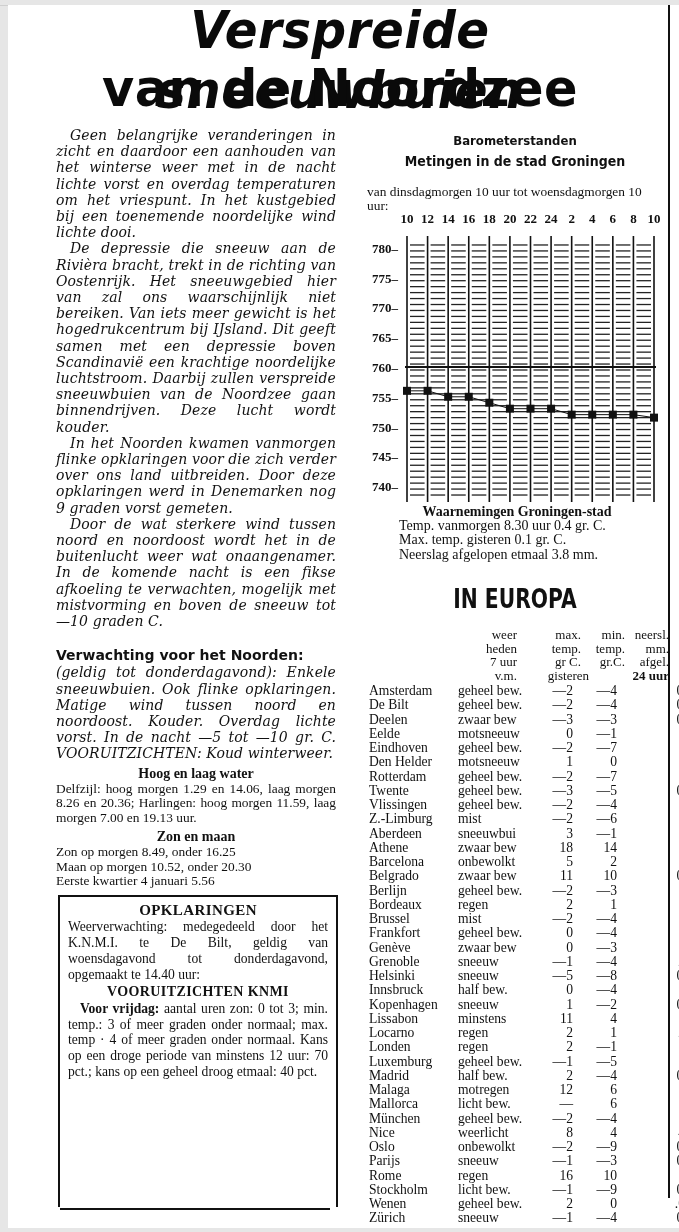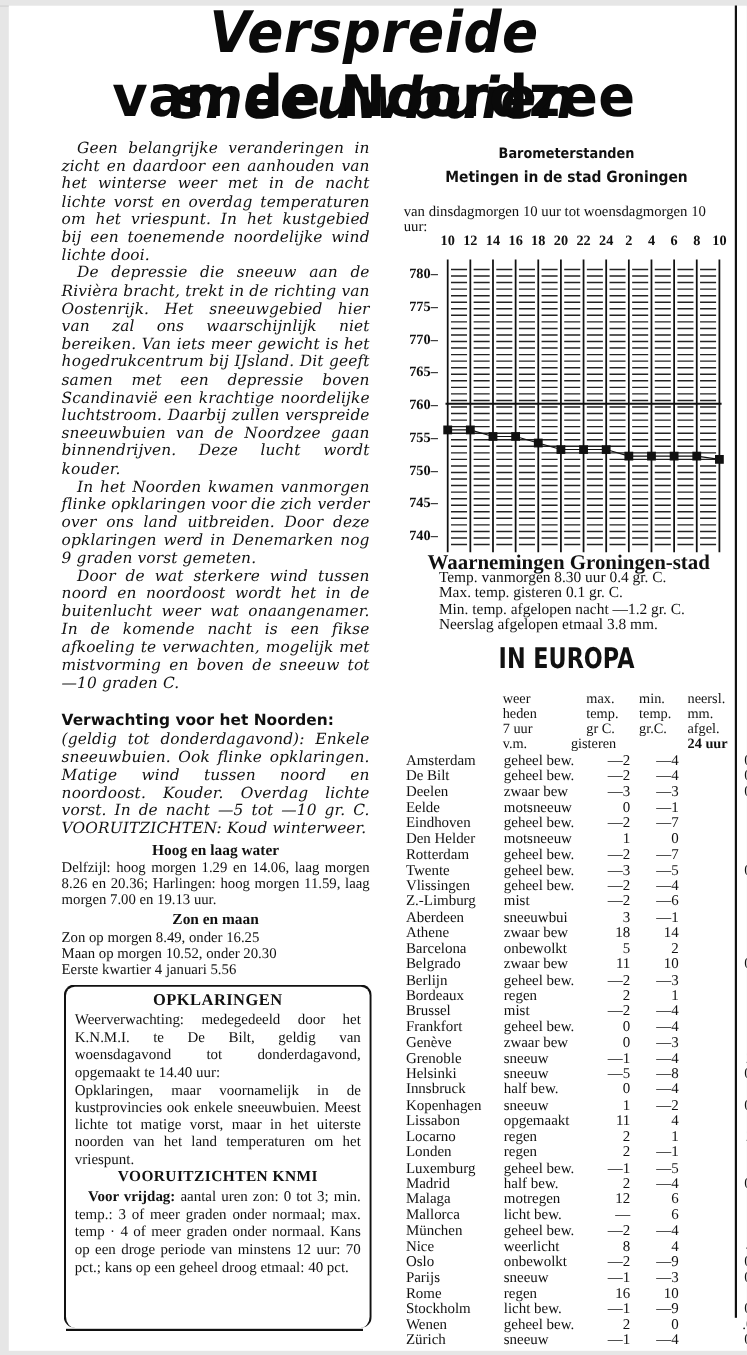--- a/index.html
+++ b/index.html
@@ -30,45 +30,45 @@
   }
   .subhead-it {
     font-family:"DejaVu Sans", sans-serif; font-weight:bold;
     font-size:14px; line-height:17px; margin-top:18px;
   }
   .roman { font-family:"Liberation Serif", serif; font-size:13.4px; line-height:14.6px; text-align:justify; margin:0; }
   .center-bold { font-family:"Liberation Serif", serif; font-weight:bold; font-size:14px; text-align:center; line-height:17px; margin-top:3px; }
 
   .box {
     position:absolute; left:58px; top:895px; width:276px; height:310px;
-    border-left:2px solid #111; border-right:2px solid #111; border-top:2px solid #111;border-radius:10px;
+    border-left:2px solid #111; border-right:2px solid #111; border-top:2px solid #111;
   }
   .box-inner { padding:4px 8px 0 8px; }
   .box-title { font-weight:bold; font-size:15px; text-align:center; letter-spacing:0.4px; line-height:18px; }
   .box p { margin:0; font-size:13.6px; line-height:15.9px; text-align:justify; font-family:Liberation Serif, serif; }
   .box-bottom { position:absolute; left:60px; top:1208px; width:270px; height:2px; background:#111; }
 
   .col-right { position:absolute; left:367px; top:133px; width:296px; }
   .baro-title { font-family:"DejaVu Sans", sans-serif; font-weight:bold; font-size:13px; text-align:center; transform:scaleX(0.9); }
   .baro-sub { font-family:"DejaVu Sans", sans-serif; font-weight:bold; font-size:14px; text-align:center; margin-top:5px; transform:scaleX(0.9); }
   .baro-desc { font-size:13.4px; line-height:13.5px; margin-top:16px; }
   .chart-wrap { position:absolute; left:362px; top:205px; width:306px; height:300px; }
 
   .obs { position:absolute; left:367px; top:504px; width:300px; }
-  .obs-title { font-weight:bold; font-size:19px; text-align:center; line-height:15px; }
+  .obs-title { font-weight:bold; font-size:14px; text-align:center; line-height:15px; }
   .obs-line { font-size:14px; line-height:14.4px;margin-left:32px; }
 
   .europa-title {
     position:absolute; left:367px; top:584px; width:296px; text-align:center;
     font-family:"DejaVu Sans", sans-serif; font-weight:bold; font-size:26px; transform:scaleX(0.78);
   }
 
   .tbl { position:absolute; left:367px; top:628px; width:300px; font-size:13.6px; }
   .thead { position:relative; height:56px; font-size:13px; line-height:13.5px; }
-  .thead span { position:absolute; text-align:left; }
+  .thead span { position:absolute; text-align:right; }
   .row { position:relative; height:14.25px; line-height:14px; white-space:nowrap; }
   .row span { position:absolute; top:0; }
   .c-city { left:2px; }
   .c-weer { left:91px; }
   .c-max { left:178px; width:28px; text-align:right; }
   .c-min { left:224px; width:26px; text-align:right; }
   .c-neer { left:268px; width:28px; text-align:center;margin-left:36px; }
 </style>
 </head>
 <body>
@@ -94,21 +94,20 @@
   <div class="center-bold">Zon en maan</div>
   <div class="roman">Zon op morgen 8.49, onder 16.25</div>
   <div class="roman">Maan op morgen 10.52, onder 20.30</div>
   <div class="roman">Eerste kwartier 4 januari 5.56</div>
 </div>
 
 <div class="box">
   <div class="box-inner">
     <div class="box-title">OPKLARINGEN</div>
     <p>Weerverwachting: medegedeeld door het K.N.M.I. te De Bilt, geldig van woensdagavond tot donderdagavond, opgemaakt te 14.40 uur:</p>
-    <p>Opklaringen, maar voornamelijk in de kustprovincies ook enkele sneeuwbuien. Meest lichte tot matige vorst, maar in het uiterste noorden van het land temperaturen om het vriespunt.</p>
     <div class="box-title" style="font-size:14px">VOORUITZICHTEN KNMI</div>
     <p style="text-indent:12px"><b>Voor vrijdag:</b> <span>aantal uren zon: 0 tot 3; min. temp.: 3 of meer graden onder normaal; max. temp · 4 of meer graden onder normaal. Kans op een droge periode van minstens 12 uur: 70 pct.; kans op een geheel droog etmaal: 40 pct.</span></p>
   </div>
 </div>
 <div class="box-bottom"></div>
 
 <div class="col-right">
   <div class="baro-title">Barometerstanden</div>
   <div class="baro-sub">Metingen in de stad Groningen</div>
   <div class="baro-desc">van dinsdagmorgen 10 uur tot woensdagmorgen 10 uur:</div>
@@ -682,21 +681,20 @@
       <rect x="246.83333333333334" y="205.65116279069767" width="8" height="8" fill="#111"></rect>
       <rect x="267.41666666666663" y="205.65116279069767" width="8" height="8" fill="#111"></rect>
       <rect x="288" y="208.62790697674419" width="8" height="8" fill="#111"></rect>
     </svg>
 </div>
 
 <div class="obs">
   <div class="obs-title">Waarnemingen Groningen-stad</div>
   <div class="obs-line">Temp. vanmorgen 8.30 uur 0.4 gr. C.</div>
   <div class="obs-line">Max. temp. gisteren 0.1 gr. C.</div>
-  <div class="obs-line">Min. temp. afgelopen nacht —1.2 gr. C.</div>
   <div class="obs-line">Neerslag afgelopen etmaal 3.8 mm.</div>
 </div>
 
 <div class="europa-title">IN EUROPA</div>
 
 <div class="tbl">
   <div class="thead">
     <span style="left:90px;width:60px;top:0">weer</span>
     <span style="left:90px;width:60px;top:13.5px">heden</span>
     <span style="left:90px;width:60px;top:27px">7 uur</span>
@@ -870,21 +868,21 @@
       </div>
       <div class="row">
         <span class="c-city">Kopenhagen</span>
         <span class="c-weer">sneeuw</span>
         <span class="c-max">1</span>
         <span class="c-min">—2</span>
         <span class="c-neer">0.6</span>
       </div>
       <div class="row">
         <span class="c-city">Lissabon</span>
-        <span class="c-weer">opgemaakt</span>
+        <span class="c-weer">minstens</span>
         <span class="c-max">11</span>
         <span class="c-min">4</span>
         <span class="c-neer">14</span>
       </div>
       <div class="row">
         <span class="c-city">Locarno</span>
         <span class="c-weer">regen</span>
         <span class="c-max">2</span>
         <span class="c-min">1</span>
         <span class="c-neer">21</span>

